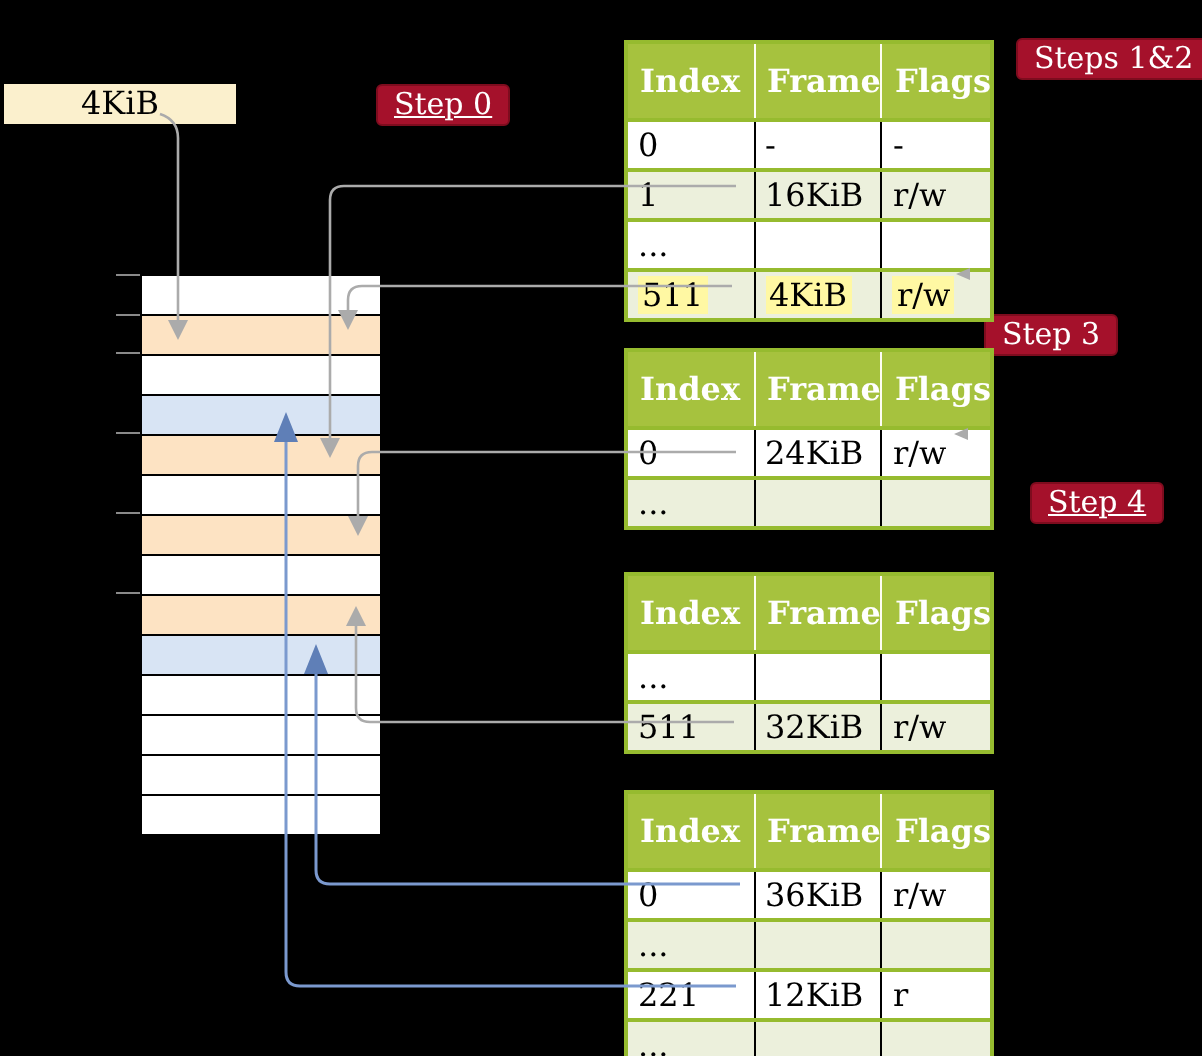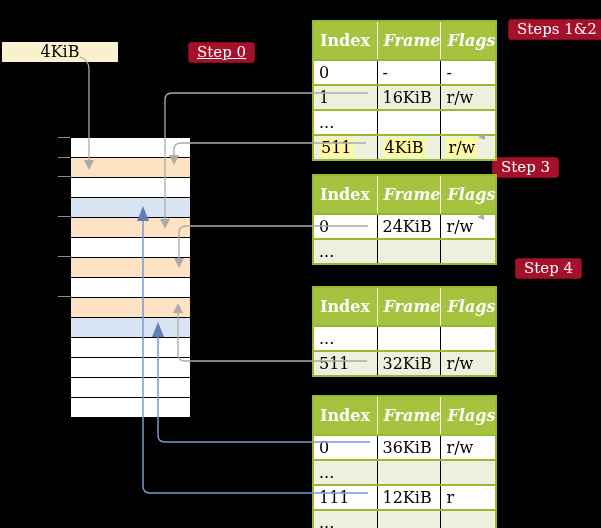--- a/index.html
+++ b/index.html
@@ -13,39 +13,39 @@
     background:var(--box_cream);color:#000;font-size:16px;line-height:20px;text-align:center;
   }
   
   .step-label{
     position:absolute;background:var(--label_red);border:1px solid var(--label_red_border);
     border-radius:3px;color:#fff;font-size:15px;line-height:17px;padding:1px 8px;white-space:nowrap;
   }
   #step0{left:188px;top:42px;text-decoration:underline;}
   #steps12{left:508px;top:19px;}
   #step3{left:492px;top:157px;}
-  #step4{left:515px;top:258px;}
+  #step4{left:515px;top:241px;text-decoration:underline;}
   
   .mem-col{
     position:absolute;left:70px;top:137px;width:119px;border:1px solid #000;background:#fff;
   }
   .mrow{height:19px;border-bottom:1px solid #000;}
   .mrow:last-child{border-bottom:none;}
   .mrow.free{background:#fff;}
   .mrow.table{background:var(--peach);}
   .mrow.data{background:var(--page_blue);}
   
   .ptable{position:absolute;left:312px;}
   #t0{top:20px;} #t1{top:174px;} #t2{top:286px;} #t3{top:395px;}
   .ptable table{border-collapse:collapse;border:2px solid var(--border_green);background:#fff;}
   .ptable th{
     box-sizing:border-box;height:39px;background:var(--header_green);color:#fff;
     font-size:16px;font-weight:bold;text-align:left;padding:0 0 0 6px;
   }
-  .ptable th + th{border-left:1px solid #fdfdf4;font-style:italic;}
+  .ptable th + th{border-left:1px solid #fdfdf4;}
   .ptable td{
     box-sizing:border-box;height:25px;border-top:2px solid var(--border_green);
     font-size:16px;color:#000;text-align:left;padding:0 0 0 5px;white-space:nowrap;
   }
   .ptable td + td{border-left:1px solid #000;}
   .ptable col.c-index{width:64px;} .ptable col.c-frame{width:60px;} .ptable col.c-flags{width:44px;}
   .ptable tr.shade td{background:var(--row_green);}
   .hl{background:var(--hl_yellow);padding:0 2px;}
   
   #overlay{position:absolute;left:0;top:0;z-index:5;pointer-events:none;}
@@ -197,21 +197,21 @@
             <td>0</td>
             <td>36KiB</td>
             <td>r/w</td>
           </tr>
           <tr class="shade">
             <td>...</td>
             <td></td>
             <td></td>
           </tr>
           <tr>
-            <td>111</td>
+            <td>221</td>
             <td>12KiB</td>
             <td>r</td>
           </tr>
           <tr class="shade">
             <td>...</td>
             <td></td>
             <td></td>
           </tr>
         </tbody>
       </table>

